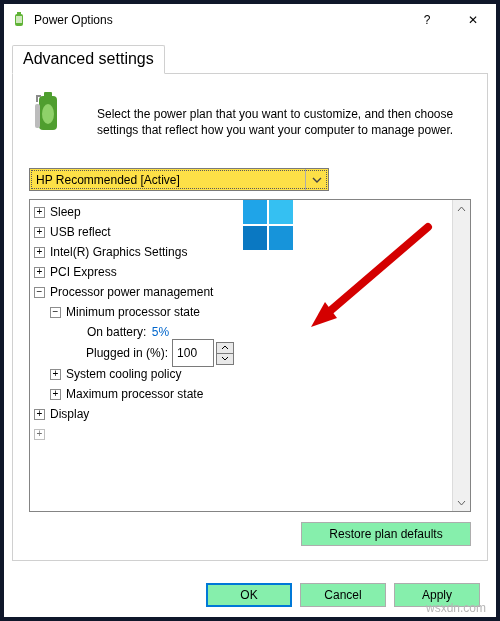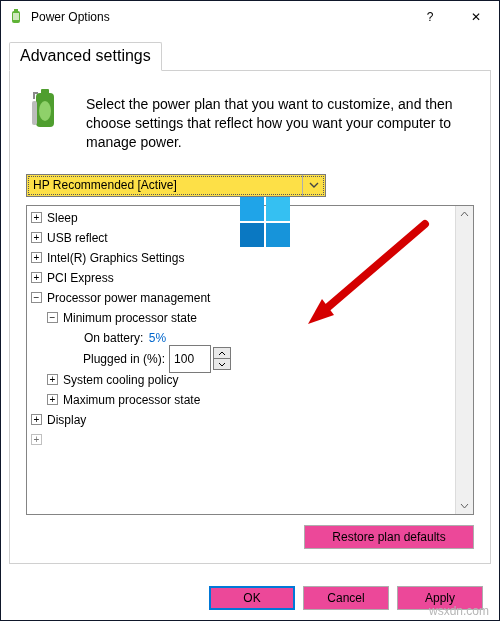--- a/index.html
+++ b/index.html
@@ -1,47 +1,47 @@
 <!DOCTYPE html>
 <html><head>
 <meta charset="utf-8">
 <style>
 html,body{margin:0;padding:0;font-family:"Segoe UI",Tahoma,sans-serif;font-size:12px;background:#fff;color:#000}
-.window{width:500px;height:621px;border:1px solid #0f172a;box-sizing:border-box;position:relative;background:#fff;display:flex;flex-direction:column}
+.window{width:500px;height:621px;border:4px solid #0f172a;box-sizing:border-box;position:relative;background:#fff;display:flex;flex-direction:column}
 .titlebar{height:32px;display:flex;align-items:center;padding:0 0 0 8px;flex:0 0 auto}
 .titlebar .tb-icon{width:16px;height:16px;margin-right:6px}
 .titlebar .title{flex:1;font-size:12px}
 .titlebar .wbtn{width:46px;height:32px;display:flex;align-items:center;justify-content:center;font-family:inherit}
 .client{flex:1;padding:8px 8px 12px 8px;display:flex;flex-direction:column}
 .tabstrip{display:flex;position:relative;top:1px;z-index:2}
 .tab{background:#fff;border:1px solid #d0d0d0;border-bottom:1px solid #fff;padding:4px 10px 5px;font-size:16px;border-radius:2px 2px 0 0}
 .tabbody{border:1px solid #d0d0d0;flex:1;padding:16px 16px 14px 16px;display:flex;flex-direction:column;position:relative}
 .intro{display:flex;align-items:flex-start;gap:12px;margin-bottom:14px}
-.intro p{margin:8px;font-size:14px;line-height:1.35}
+.intro p{margin:16px;font-size:12px;line-height:1.35}
 .battery-icon{width:40px;height:46px;flex:0 0 auto}
 .plan-select{width:300px;height:23px;border:1px solid #7a7a7a;background:#fde047;display:flex;align-items:center;padding:0 6px;font-size:12px;box-sizing:border-box;position:relative;outline:1px dotted #5a5a5a;outline-offset:-3px;margin-bottom:8px}
 .plan-select .dd{position:absolute;right:0;top:0;bottom:0;width:22px;border-left:1px solid #adadad;display:flex;align-items:center;justify-content:center}
 .treebox{flex:1;border:1px solid #848484;background:#fff;display:flex;min-height:0}
 .tree{flex:1;overflow:hidden;padding:2px 4px;font-size:12px;line-height:20px}
 .scroll{width:17px;background:#f0f0f0;border-left:1px solid #dcdcdc;display:flex;flex-direction:column;align-items:center;justify-content:space-between}
 .scroll .sbtn{width:17px;height:17px;display:flex;align-items:center;justify-content:center}
 .node{white-space:nowrap;display:flex;align-items:center;height:20px}
 .exp{width:11px;height:11px;border:1px solid #8d8d8d;display:inline-flex;align-items:center;justify-content:center;margin-right:4px;font-size:10px;line-height:1;color:#000;box-sizing:border-box}
 .ind{display:inline-block}
 .ind0{width:0}.ind1{width:16px}.ind3{width:52px}
 .node .lbl{padding:0 1px}
 .link{color:#0066cc}
 .valrow{display:flex;align-items:center;height:22px}
 .spinwrap{display:inline-flex;align-items:center;margin-left:4px}
 .spin-input{width:42px;height:28px;border:1px solid #7a7a7a;padding:0 4px;font-size:12px;box-sizing:border-box}
 .spin-btns{display:flex;flex-direction:column;margin-left:2px}
 .spin-btns div{width:16px;height:10px;border:1px solid #7a7a7a;background:#e9e9e9;display:flex;align-items:center;justify-content:center}
 .spin-btns div+div{border-top:none}
 .restore-row{display:flex;justify-content:flex-end;margin-top:10px}
-.btn{min-width:86px;height:24px;border:1px solid #adadad;background:#ec4899;font-size:12px;display:inline-flex;align-items:center;justify-content:center;padding:0 14px;box-sizing:border-box}
+.btn{min-width:86px;height:24px;border:1px solid #adadad;background:#86efac;font-size:12px;display:inline-flex;align-items:center;justify-content:center;padding:0 14px;box-sizing:border-box}
 .btn.primary{border:1px solid #0078d7;box-shadow:inset 0 0 0 1px #0078d7}
 .btn-row{flex:0 0 auto;display:flex;justify-content:flex-end;gap:8px;padding:10px 16px;border-top:0}
 .arrow-svg{position:absolute;pointer-events:none}
 .wm-logo{position:absolute;pointer-events:none}
 .watermark{position:absolute;right:10px;bottom:2px;font-size:12px;color:#b6b6b6;pointer-events:none}
 </style>
 </head>
 <body>
 
 <div class="window">

